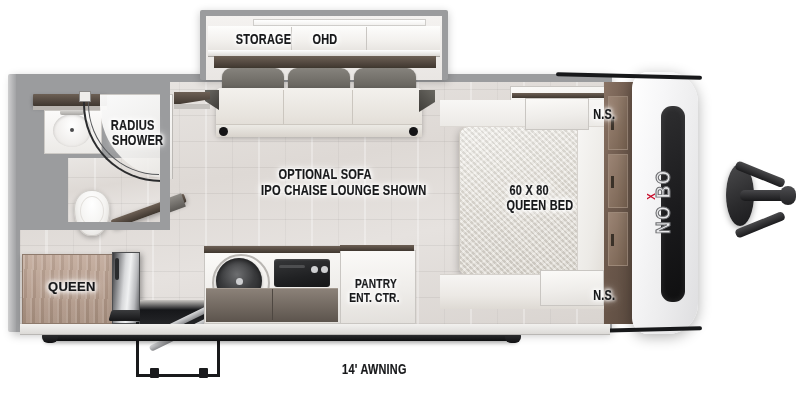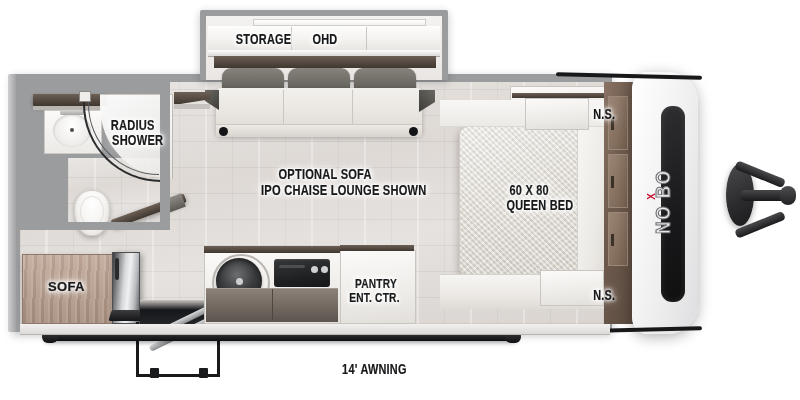--- a/index.html
+++ b/index.html
@@ -193,21 +193,21 @@
 
   <div class="wall" style="left:160px;top:82px;width:10px;height:148px;"></div>
   <div class="wall" style="left:20px;top:222px;width:150px;height:8px;"></div>
 
   <div class="woodtop" style="left:174px;top:92px;width:36px;height:13px;
               clip-path:polygon(0 0,100% 0,100% 55%,0 100%);"></div>
   <div style="position:absolute;left:174px;top:104px;width:36px;height:5px;background:#c6c3bf;"></div>
 
   <div class="wood" style="left:22px;top:254px;width:90px;height:68px;border:1px solid #8e7a6c;
               box-shadow:0 2px 5px rgba(0,0,0,.22);"></div>
-  <div class="lbl" style="left:48px;top:280px;font-size:13px;">SOFA</div>
+  <div class="lbl" style="left:48px;top:280px;font-size:13px;">QUEEN</div>
 
   <div style="position:absolute;left:112px;top:252px;width:26px;height:70px;
               background:linear-gradient(95deg,#3a3a3c 0%,#6f7073 14%,#d7d8da 42%,#f0f1f2 58%,#b9babd 80%,#5a5b5e 100%);
               border:1px solid #4d4e50;box-shadow:2px 2px 6px rgba(0,0,0,.35);"></div>
   <div style="position:absolute;left:115px;top:258px;width:4px;height:22px;border-radius:2px;background:#2a2b2d;"></div>
   <div style="position:absolute;left:110px;top:310px;width:34px;height:11px;
               background:linear-gradient(180deg,#3b3c3e,#151517);border-radius:2px;
               transform:skewX(-16deg);"></div>
 
   <div style="position:absolute;left:140px;top:300px;width:64px;height:26px;

